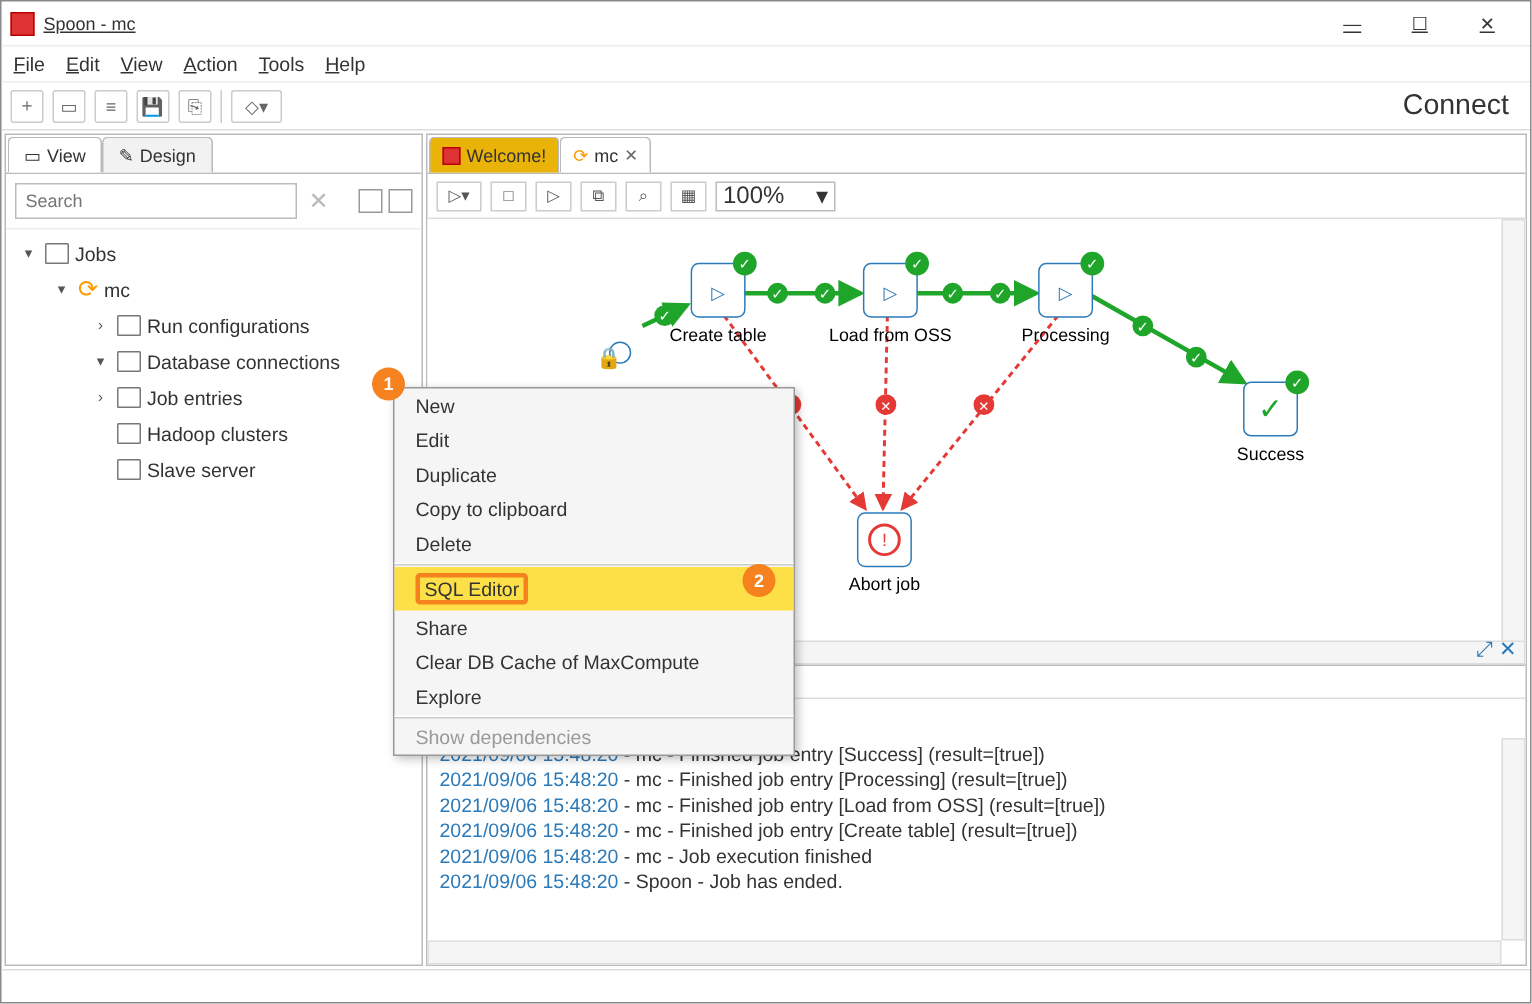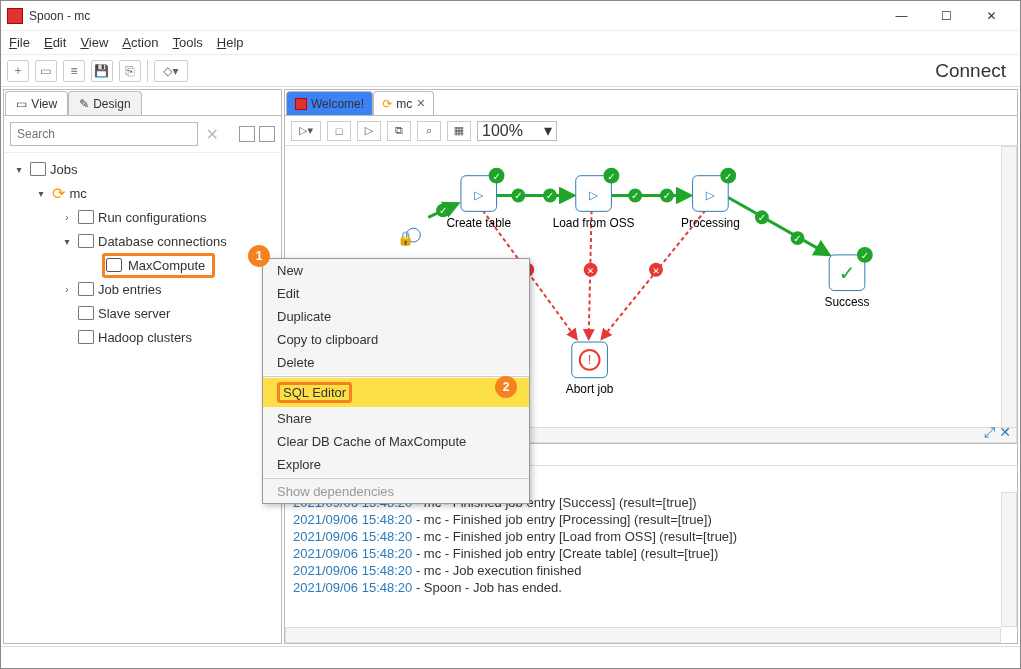--- a/index.html
+++ b/index.html
@@ -1,17 +1,17 @@
 <!DOCTYPE html>
 <html><head>
 <meta charset="utf-8">
 <style>
 * { box-sizing: border-box; margin: 0; padding: 0; }
 body { font-family: "Segoe UI", Arial, sans-serif; font-size: 13px; color: #333; background: #fff; width: 1021px; height: 669px; overflow: hidden; border: 1px solid #888; position: relative; }
-.titlebar { height: 30px; display: flex; align-items: center; padding: 0 6px; border-bottom: 1px solid #eee; }
+.titlebar { height: 30px; display: flex; align-items: center; padding: 0 6px; border-bottom: 1px solid #eee; text-decoration: underline; }
 .titlebar .app-icon { width:16px; height:16px; background:#d33; border:1px solid #b00; margin-right:6px; display:inline-flex; align-items:center; justify-content:center; }
 .titlebar-title { flex:1; font-size:12px; }
 .winbtns { display:flex; }
 .winbtn { width:45px; height:29px; display:flex; align-items:center; justify-content:center; font-size:12px; }
 .menubar { height:24px; display:flex; align-items:center; padding:0 8px; gap:14px; border-bottom:1px solid #eee; }
 .menubar span u { text-decoration: underline; }
 .toolbar { height:32px; display:flex; align-items:center; padding:0 6px; gap:6px; border-bottom:1px solid #ddd; }
 .tbbtn { width:22px; height:22px; border:1px solid #ccc; border-radius:2px; display:flex; align-items:center; justify-content:center; font-size:12px; color:#666; }
 .toolbar .connect { margin-left:auto; margin-right:8px; font-size:19px; }
 .main { display:flex; height:calc(100% - 30px - 24px - 32px - 22px); }
@@ -26,21 +26,21 @@
 .tree { padding:4px 0; font-size:13px; overflow:auto; }
 .trow { display:flex; align-items:center; height:24px; gap:4px; padding:0 4px; }
 .twi { width:14px; text-align:center; font-size:10px; color:#555; }
 .fold { width:16px; height:14px; border:1px solid #777; background:#fff; border-radius:1px; }
 .db { width:16px; height:14px; border:1px solid #555; border-radius:2px; }
 .hilite { border:3px solid #f5821f; border-radius:3px; padding:0 1px; display:inline-flex; align-items:center; height:25px; }
 .callout { width:22px; height:22px; border-radius:50%; background:#f5821f; color:#fff; display:flex; align-items:center; justify-content:center; font-size:12px; font-weight:bold; position:absolute; z-index:30; }
 
 .right { flex:1; margin:2px 2px 2px 0; border:1px solid #bbb; display:flex; flex-direction:column; position:relative; }
 .rtabs { display:flex; height:26px; border-bottom:1px solid #bbb; padding:1px 1px 0 1px; }
-.rtab { border:1px solid #bbb; border-bottom:none; border-radius:4px 4px 0 0; padding:3px 8px; display:flex; align-items:center; gap:4px; background:#3b82f6; font-size:12px; }
+.rtab { border:1px solid #bbb; border-bottom:none; border-radius:4px 4px 0 0; padding:3px 8px; display:flex; align-items:center; gap:4px; background:#eab308; font-size:12px; }
 .rtab.active { background:#fff; }
 .rtab .tx { font-size:11px; color:#666; }
 .rtoolbar { height:30px; display:flex; align-items:center; padding:0 6px; gap:6px; border-bottom:1px solid #ddd; }
 .rtb { width:24px; height:20px; border:1px solid #ccc; display:flex; align-items:center; justify-content:center; font-size:11px; color:#555; }
 .zoom { width:80px; height:20px; border:1px solid #bbb; padding:0 4px; font-size:16px; display:flex; align-items:center; justify-content:space-between; }
 .canvas { flex:1; position:relative; overflow:hidden; background:#fff; }
 .canvas svg { width:100%; height:100%; }
 .scrollb { position:absolute; background:#f5f5f5; border:1px solid #ddd; }
 .logarea { border-top:1px solid #bbb; display:flex; flex-direction:column; height:200px; position:relative; }
 .logicons { position:absolute; right:6px; top:-20px; display:flex; gap:4px; font-size:14px; color:#2c7ab8; }
@@ -127,41 +127,34 @@
       <div class="trow" style="padding-left:56px;">
         <span class="twi">›</span>
         <span class="fold"></span>
         <span>Run configurations</span>
       </div>
       <div class="trow" style="padding-left:56px;">
         <span class="twi">▾</span>
         <span class="fold"></span>
         <span>Database connections</span>
       </div>
-      <div class="trow" style="padding-left:80px;position:relative;">
+      <div class="trow" style="padding-left:56px;">
+        <span class="twi">›</span>
+        <span class="fold"></span>
+        <span>Job entries</span>
+      </div>
+      <div class="trow" style="padding-left:56px;">
         <span style="width:14px;"></span>
-        <span class="hilite">
-          <span class="db"></span>
-          <span style="padding:0 6px;">MaxCompute</span>
-        </span>
-      </div>
-      <div class="trow" style="padding-left:56px;">
-        <span class="twi">›</span>
-        <span class="fold"></span>
-        <span>Job entries</span>
+        <span class="fold"></span>
+        <span>Hadoop clusters</span>
       </div>
       <div class="trow" style="padding-left:56px;">
         <span style="width:14px;"></span>
         <span class="fold"></span>
         <span>Slave server</span>
-      </div>
-      <div class="trow" style="padding-left:56px;">
-        <span style="width:14px;"></span>
-        <span class="fold"></span>
-        <span>Hadoop clusters</span>
       </div>
     </div>
   </div>
 
   <div class="right">
     <div class="rtabs">
       <div class="rtab">
         <span class="app-icon" style="width:12px;height:12px;background:#d33;border:1px solid #b00;display:inline-block;"></span>
         <span>Welcome!</span>
       </div>

